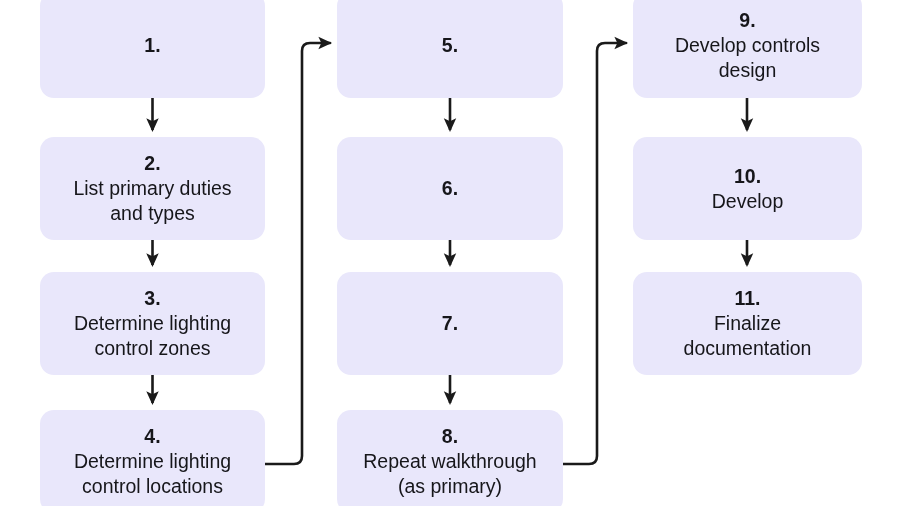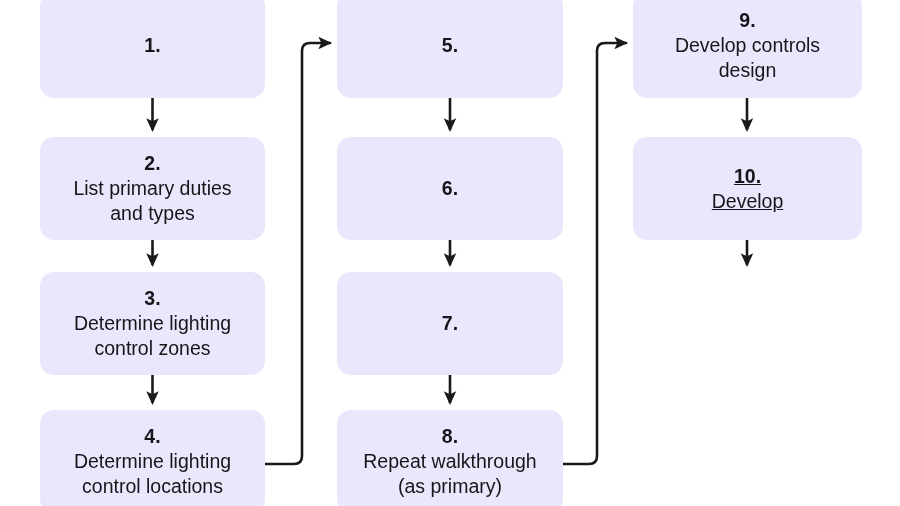--- a/index.html
+++ b/index.html
@@ -141,19 +141,24 @@
     <span class="label">Repeat walkthrough
 (as primary)</span>
   </div>
 
   <div class="node" style="left:633px; top:-8px; width:229px; height:106px;">
     <span class="num">9.</span>
     <span class="label">Develop controls
 design</span>
   </div>
 
-  <div class="node" style="left:633px; top:137px; width:229px; height:103px;text-decoration:underline;">
+  <div class="node" style="left:633px; top:137px; width:229px; height:103px;">
     <span class="num">10.</span>
     <span class="label">Develop</span>
   </div>
 
+  <div class="node" style="left:633px; top:272px; width:229px; height:103px;">
+    <span class="num">11.</span>
+    <span class="label">Finalize
+documentation</span>
+  </div>
 
 </div>
 
 </body></html>

